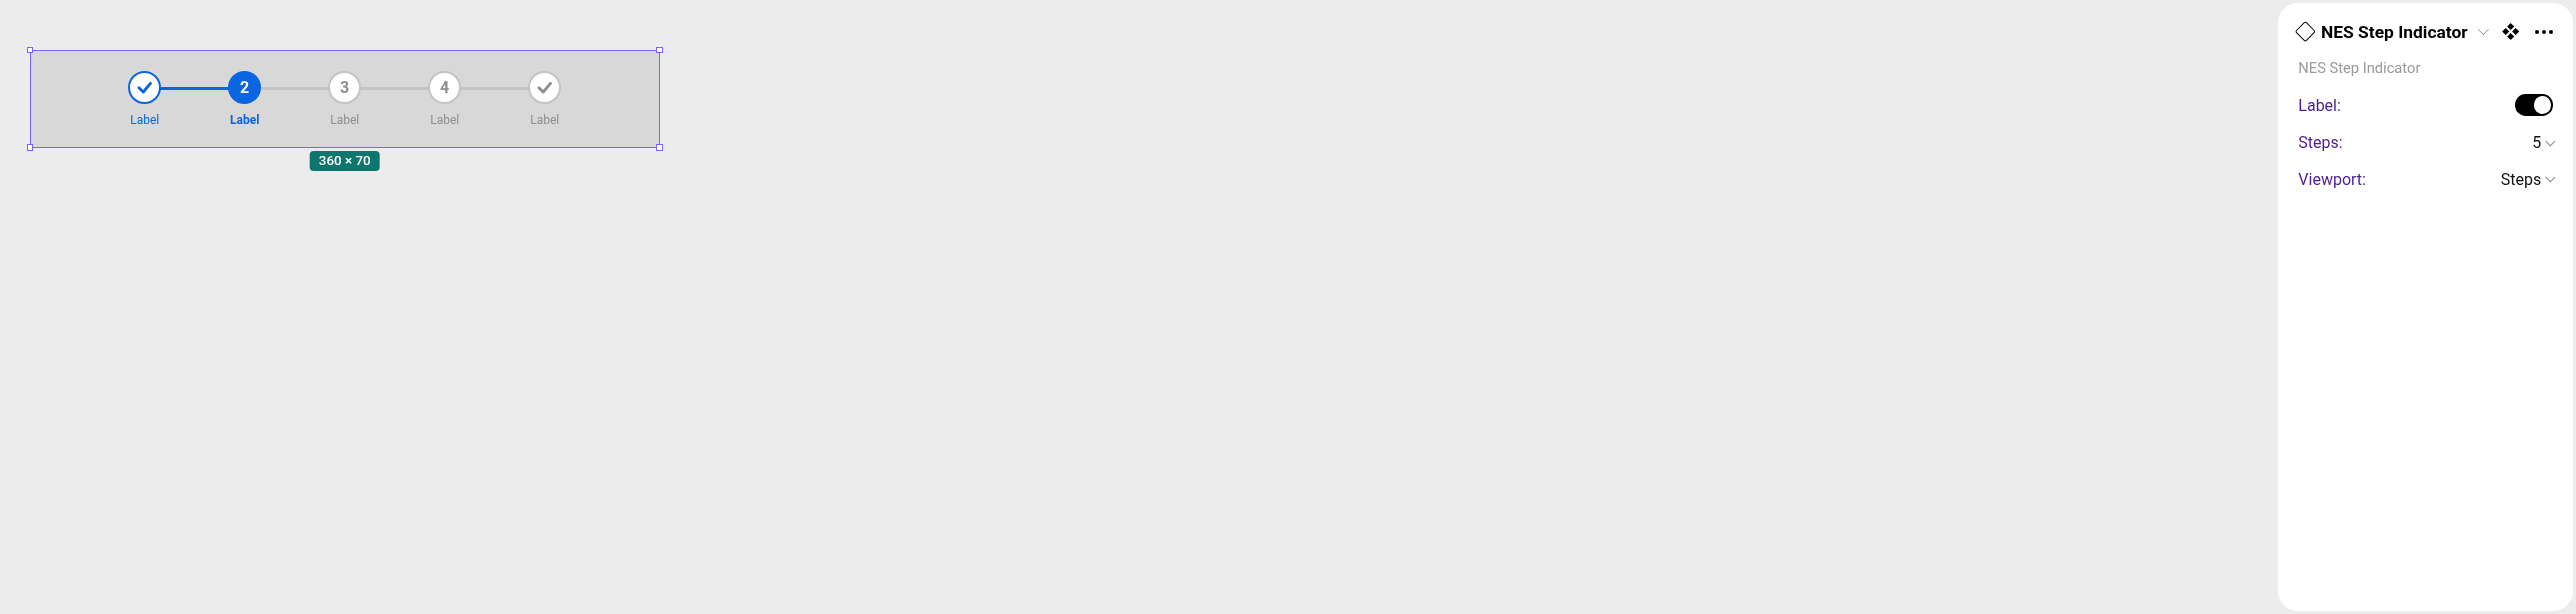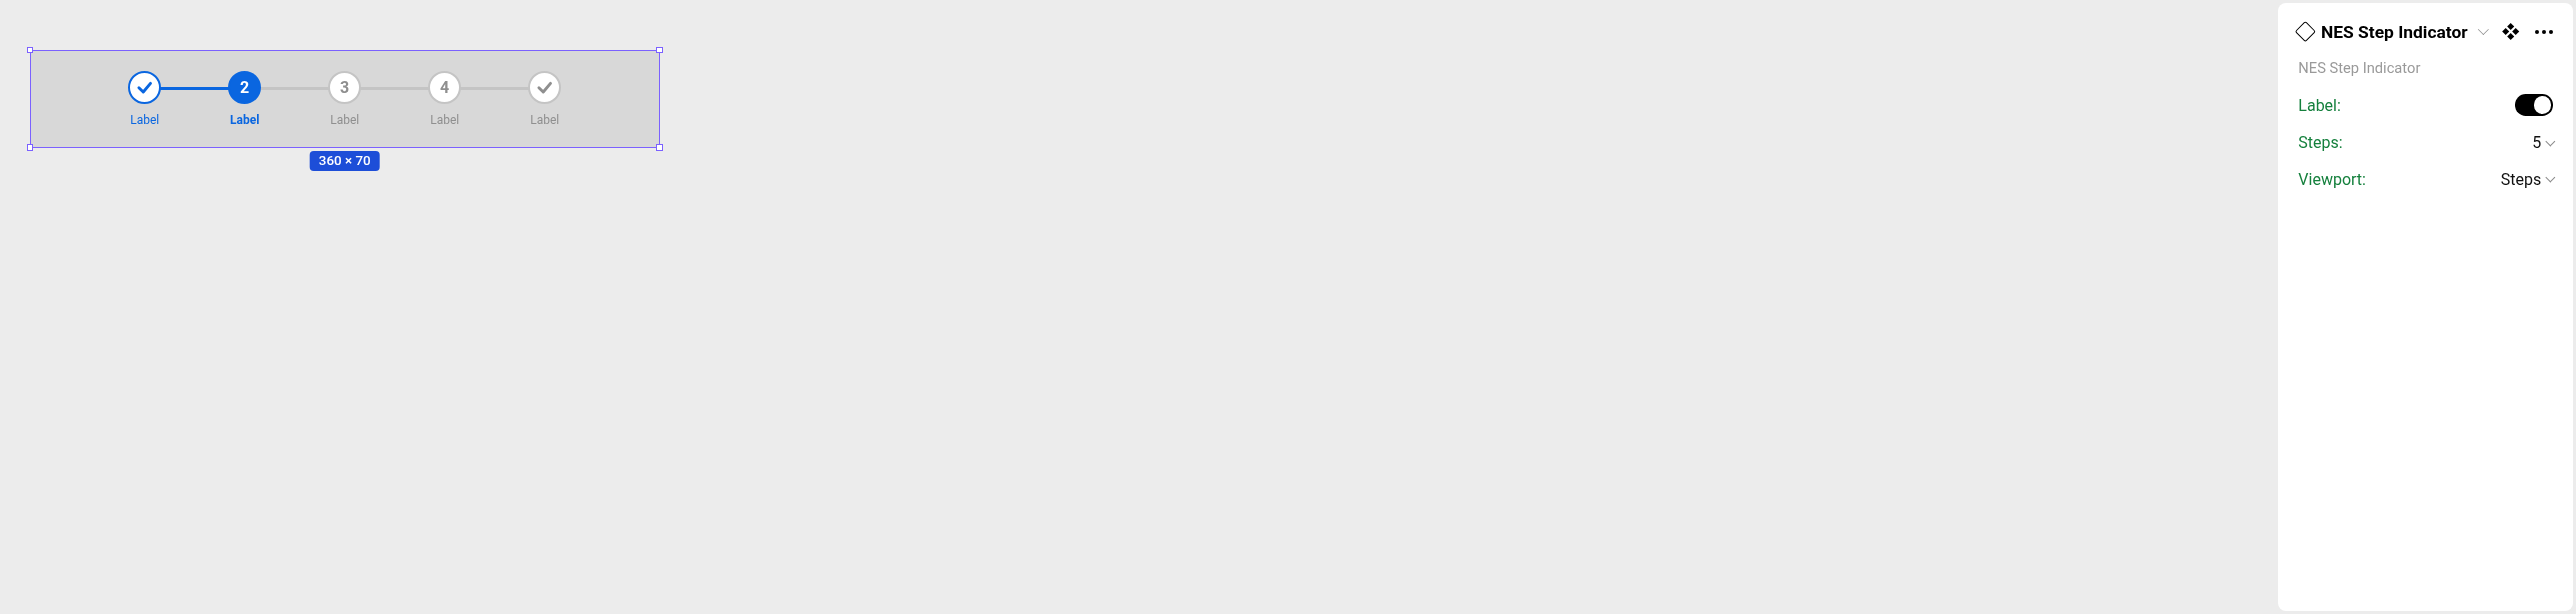--- a/index.html
+++ b/index.html
@@ -46,21 +46,21 @@
   }
   .handle.tl { top: -4px; left: -4px; }
   .handle.tr { top: -4px; right: -4px; }
   .handle.bl { bottom: -4px; left: -4px; }
   .handle.br { bottom: -4px; right: -4px; }
   .dim-badge {
     position: absolute;
     left: 50%;
     transform: translateX(-50%);
     bottom: -24px;
-    background: #1d4ed8;
+    background: #0f766e;
     color: #fff;
     font-size: 13.4px;
     font-weight: 500;
     padding: 2.7px 9.4px;
     border-radius: 4px;
     white-space: nowrap;
   }
   
   .stepper {
     display: flex;
@@ -118,21 +118,21 @@
     width: 100px;
     z-index: 1;
   }
   .connector.blue { background: #0a66e0; }
   .connector.gray { background: #c4c4c4; }
   .check-svg { width: 17.4px; height: 17.4px; }
   
   .panel {
     width: 295px;
     background: #fff;
-    border-radius: 8px;
+    border-radius: 20px;
     padding: 19px 20px;
     display: flex;
     flex-direction: column;
     gap: 17.4px;
     font-size: 16px;
   }
   .panel-header {
     display: flex;
     align-items: center;
     gap: 8px;
@@ -174,21 +174,21 @@
   .quad-icon span:nth-child(3){ top:4px; left:9.4px;}
   .quad-icon span:nth-child(4){ top:9.4px; left:4px;}
   .dots-icon { display:flex; gap:3.3px;}
   .dots-icon span { width:4px; height:4px; border-radius:50%; background:#000;}
   .subtitle { color: #9a9a9a; font-size: 14.7px; }
   .prop-row {
     display: flex;
     align-items: center;
     justify-content: space-between;
   }
-  .prop-label { color: #15803d; }
+  .prop-label { color: #4c1d95; }
   .prop-value { color: #111; display:flex; align-items:center; gap:5.4px;}
   .toggle {
     width: 38px; height: 21.4px; border-radius: 10.7px;
     background: #000; position: relative; cursor: pointer;
   }
   .toggle .knob {
     position: absolute; top: 2px; right: 2px;
     width: 17.4px; height: 17.4px; border-radius: 50%; background: #fff;
   }
   .small-chev {

